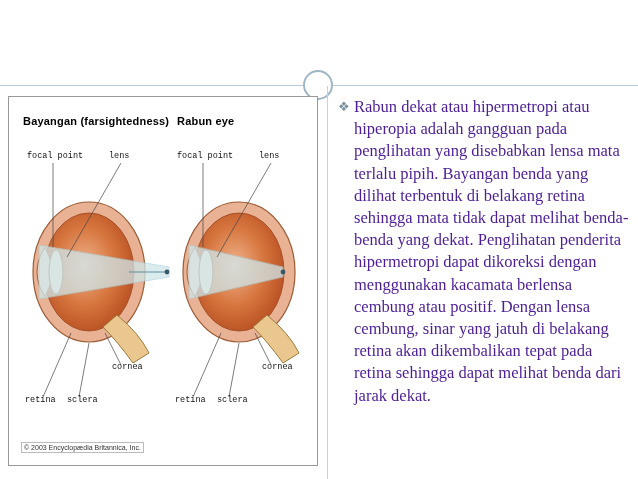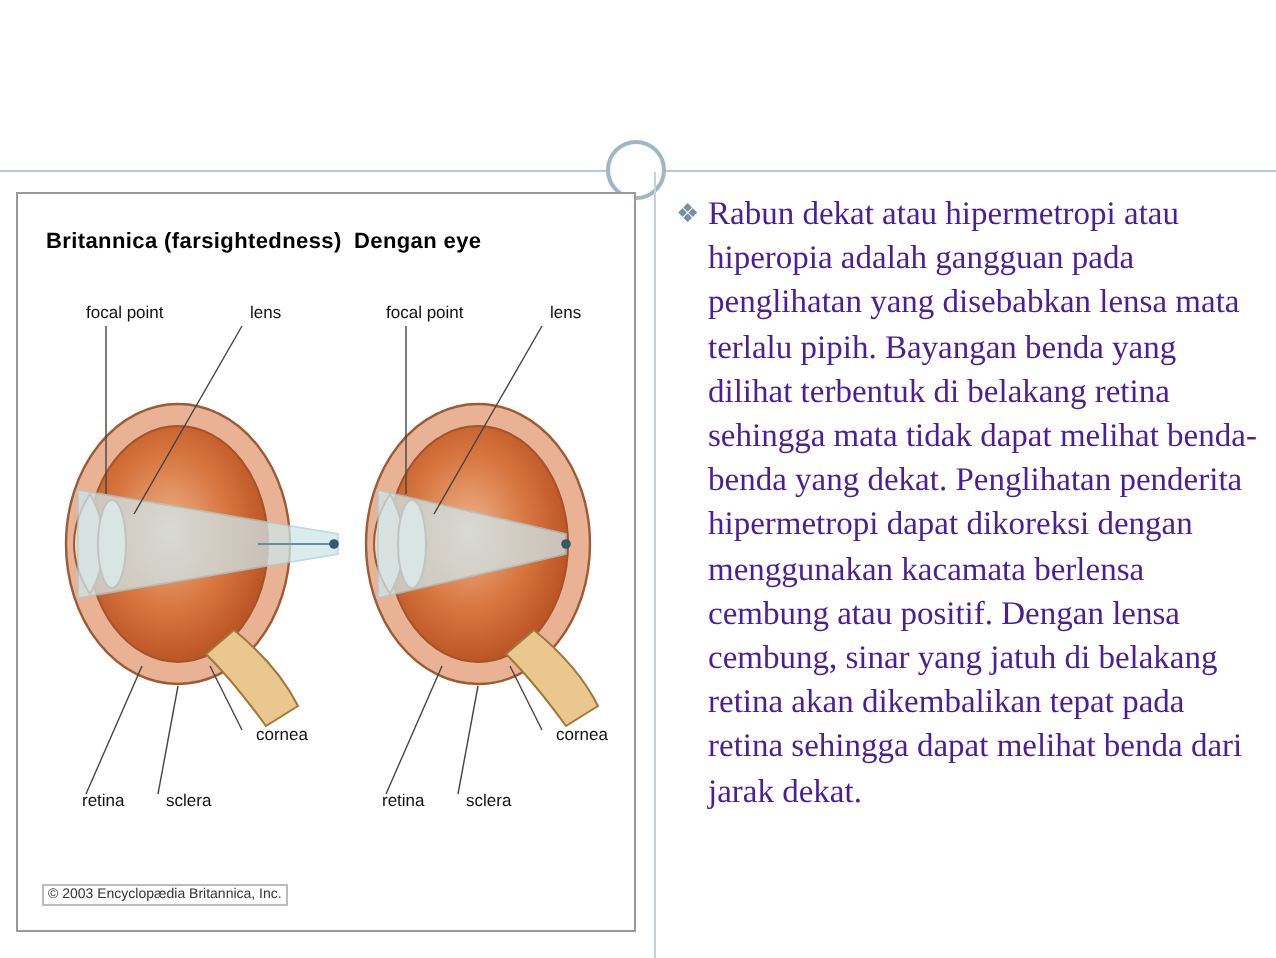--- a/index.html
+++ b/index.html
@@ -80,25 +80,24 @@
     font-size: 11px;
     font-weight: bold;
     color: #000000;
     letter-spacing: 0.2px;
   }
   .fig-title.left { left: 14px; top: 18px; }
   .fig-title.right { left: 168px; top: 18px; }
 
   .fig-label {
     position: absolute;
-    font-family: Liberation Sans, sans-serif;
+    font-family: Liberation Mono, monospace;
     font-size: 8.5px;
     color: #111111;
     white-space: nowrap;
-    margin-left: 16px;
   }
 
   .credit {
     position: absolute;
     left: 12px;
     top: 345px;
     font-family: "Liberation Sans", sans-serif;
     font-size: 7px;
     color: #333333;
     background: #ffffff;
@@ -140,22 +139,22 @@
 
 <div class="slide">
 
   <div class="top-rule"></div>
   <div class="ring"></div>
   <div class="v-divider"></div>
 
   <div class="figure">
     <div class="fig-inner">
 
-      <div class="fig-title left">Britannica (farsightedness)</div>
-      <div class="fig-title right">Dengan eye</div>
+      <div class="fig-title left">Bayangan (farsightedness)</div>
+      <div class="fig-title right">Rabun eye</div>
 
       <svg width="308" height="368" viewBox="0 0 308 368" style="position:absolute;left:0;top:0;">
         <defs>
           <radialGradient id="eyeGradL" cx="45%" cy="45%" r="60%">
             <stop offset="0%" stop-color="#f0b48e"></stop>
             <stop offset="55%" stop-color="#d7763f"></stop>
             <stop offset="100%" stop-color="#b74e20"></stop>
           </radialGradient>
           <radialGradient id="eyeGradR" cx="45%" cy="45%" r="60%">
             <stop offset="0%" stop-color="#f0b48e"></stop>

